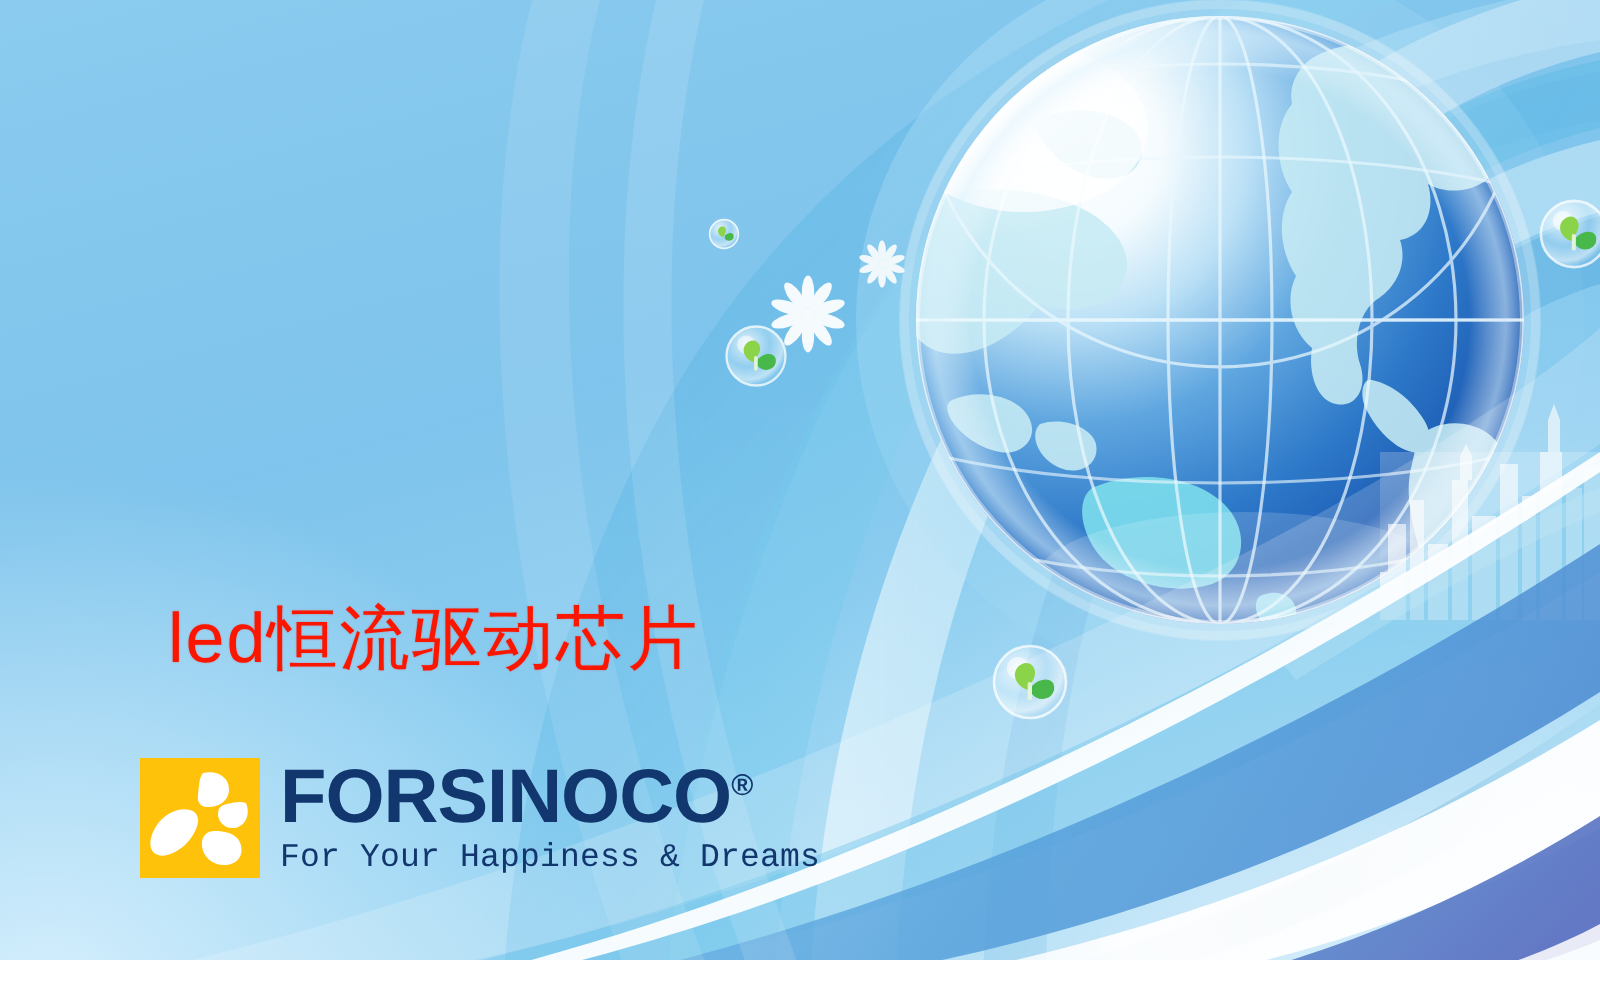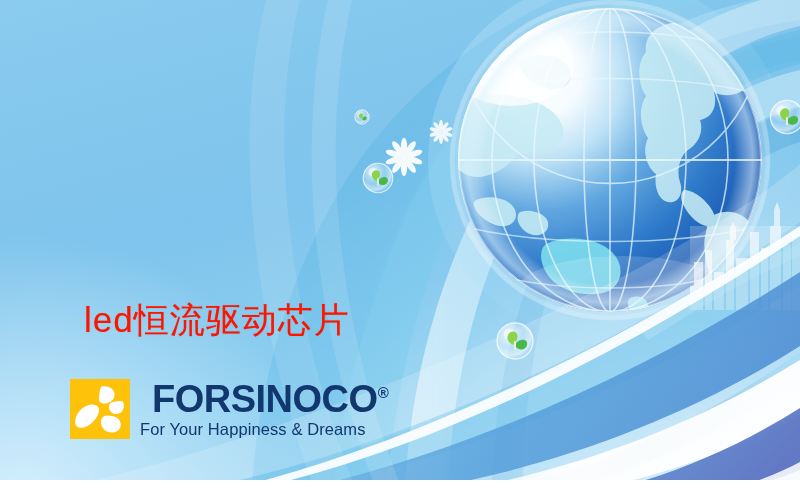--- a/index.html
+++ b/index.html
@@ -75,33 +75,33 @@
     align-items: flex-start;
     line-height: 1;
   }
   #brand-name {
     font-size: 38px;
     font-weight: bold;
     color: #12376E;
     letter-spacing: -0.5px;
     position: relative;
     white-space: nowrap;
-    margin-left: 12px;
   }
   #brand-reg {
     font-size: 15px;
     vertical-align: super;
     font-weight: bold;
   }
   #brand-tagline {
     font-size: 16.5px;
     color: #12376E;
     letter-spacing: 0.1px;
     margin-top: 3px;
     white-space: nowrap;
+    font-family: Liberation Mono, monospace;
   }
 </style>
 </head>
 <body>
 
 <div id="banner">
 
   <div class="layer bg-base"></div>
 
   <svg class="layer art" viewBox="0 0 800 500" width="800" height="500">

